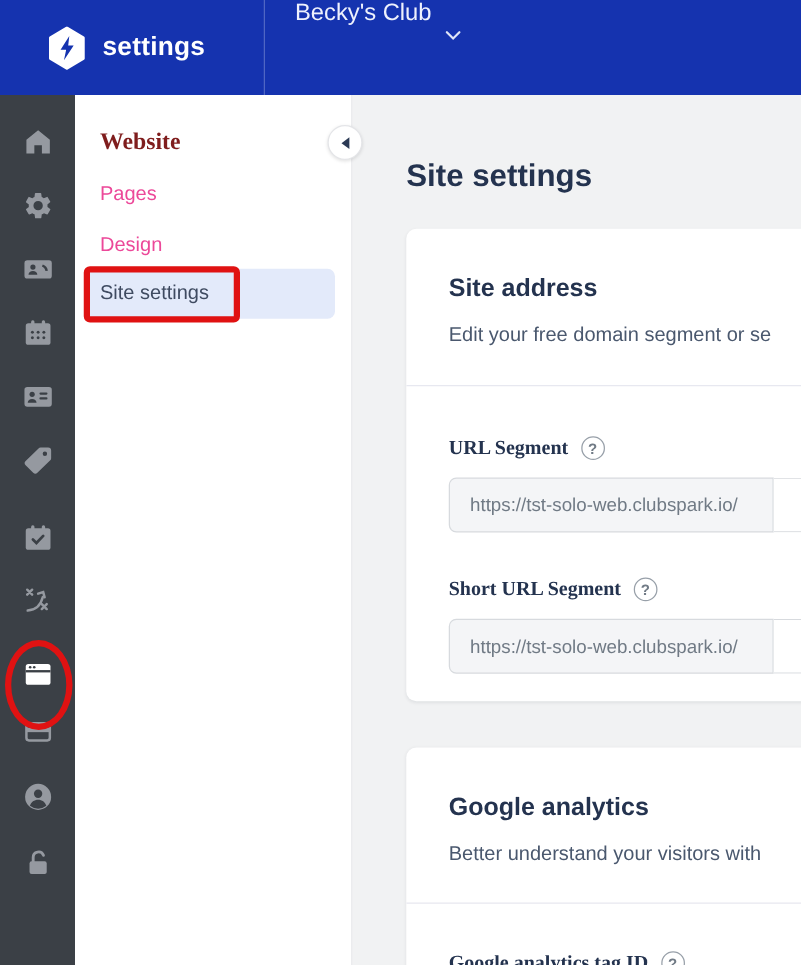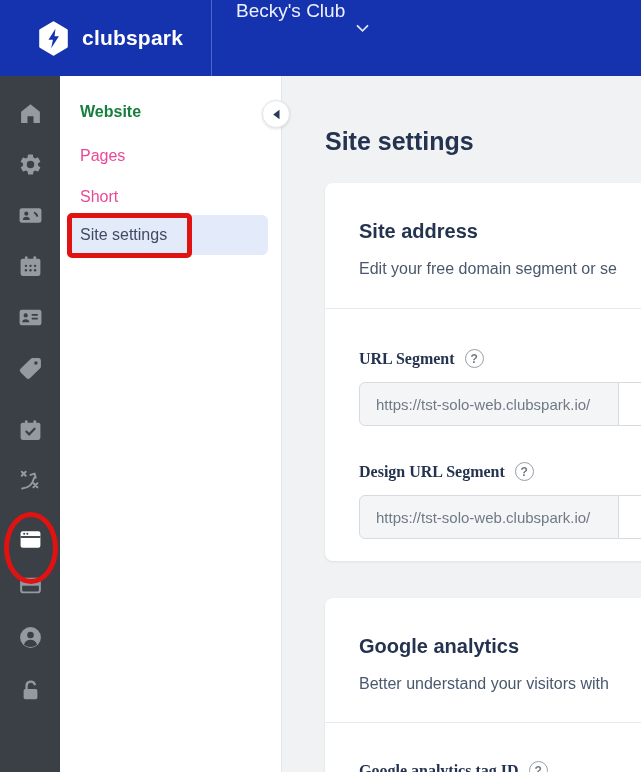--- a/index.html
+++ b/index.html
@@ -18,21 +18,21 @@
   
   .body-row { position:absolute; top:76px; left:0; right:0; bottom:0; display:flex; }
 
   
   .icon-rail { position:relative; width:60px; background:#3b4046; flex:none; }
   .rail-icon { position:absolute; left:16px; width:28px; height:28px; display:flex; align-items:center; justify-content:center; cursor:pointer; }
   .rail-icon svg { width:25px; height:25px; }
 
   
   .nav-sidebar { position:relative; width:222px; background:#ffffff; border-right:1px solid #e5e6e9; flex:none; }
-  .nav-heading { position:absolute; left:20px; top:27px; font-size:16px; font-weight:700; color:#15803d; }
+  .nav-heading { position:absolute; left:20px; top:27px; font-size:19px; font-weight:700; color:#7f1d1d;font-family:Liberation Serif, serif; }
   .nav-item { position:absolute; left:8px; width:200px; height:40px; display:flex; align-items:center; padding-left:12px; font-size:16px; color:#ec4899; border-radius:6px; cursor:pointer; }
   .nav-item.selected { background:#e3eafa; color:#3f4b61; }
 
   .collapse-btn { position:absolute; left:262px; top:24px; width:28px; height:28px; border-radius:50%; background:#fff; border:1px solid #e4e5e8; box-shadow:0 1px 3px rgba(0,0,0,.12); display:flex; align-items:center; justify-content:center; z-index:5; cursor:pointer; }
 
   
   .main { position:relative; flex:1; overflow:hidden; padding:50px 0 0 43px; }
   .page-title { font-size:25px; line-height:30px; font-weight:700; color:#24334f; }
   .card { width:560px; background:#fff; border-radius:8px; box-shadow:0 1px 3px rgba(16,24,40,.08); overflow:hidden; }
   .card-1 { margin-top:27px; }
@@ -64,21 +64,21 @@
 <div class="app">
 
   <div class="header">
     <div class="logo-wrap">
       <span style="display:flex;">
         <svg width="31" height="35" viewBox="0 0 32 36">
           <polygon points="16,1.5 29.5,9.5 29.5,26.5 16,34.5 2.5,26.5 2.5,9.5" fill="#ffffff" stroke="#ffffff" stroke-width="2.5" stroke-linejoin="round"></polygon>
           <path d="M18 8 L10.8 19.4 h4.6 L13.6 28 L21.6 15.8 h-4.5 Z" fill="#1533af"></path>
         </svg>
       </span>
-      <span class="brand-text">clubspark</span>
+      <span class="brand-text">settings</span>
     </div>
     <div class="header-divider"></div>
     <div class="club-selector">
       <span class="club-name">Becky's Club</span>
       <span class="club-chevron">
         <svg width="13" height="9" viewBox="0 0 13 9">
             <path d="M1.5 1.8 6.5 6.8 11.5 1.8" stroke="#dfe5f7" stroke-width="1.8" fill="none" stroke-linecap="round"></path>
           </svg>
       </span>
     </div>
@@ -186,21 +186,21 @@
         </svg>
       </div>
     </div>
 
     <div class="nav-sidebar">
       <div class="nav-heading">Website</div>
       <div class="nav-item" style="top:60px">
         <span>Pages</span>
       </div>
       <div class="nav-item" style="top:101px">
-        <span>Short</span>
+        <span>Design</span>
       </div>
       <div class="nav-item selected" style="top:139px">
         <span>Site settings</span>
       </div>
     </div>
 
     <div class="collapse-btn">
       <span style="display:flex;">
         <svg width="9" height="11" viewBox="0 0 9 11">
             <polygon points="7.5,0.8 1.2,5.5 7.5,10.2" fill="#2b3a55"></polygon>
@@ -223,21 +223,21 @@
         <div class="card-body-1">
           <div class="field-label-row">
             <span class="field-label">URL Segment</span>
             <span class="help">?</span>
           </div>
           <div class="input-group">
             <span class="url-prefix">https://tst-solo-web.clubspark.io/</span>
             <input class="seg-input" type="text" value="" style="">
           </div>
           <div class="field-label-row mt36">
-            <span class="field-label">Design URL Segment</span>
+            <span class="field-label">Short URL Segment</span>
             <span class="help">?</span>
           </div>
           <div class="input-group">
             <span class="url-prefix">https://tst-solo-web.clubspark.io/</span>
             <input class="seg-input" type="text" value="" style="">
           </div>
         </div>
       </div>
 
       <div class="card card-2">

